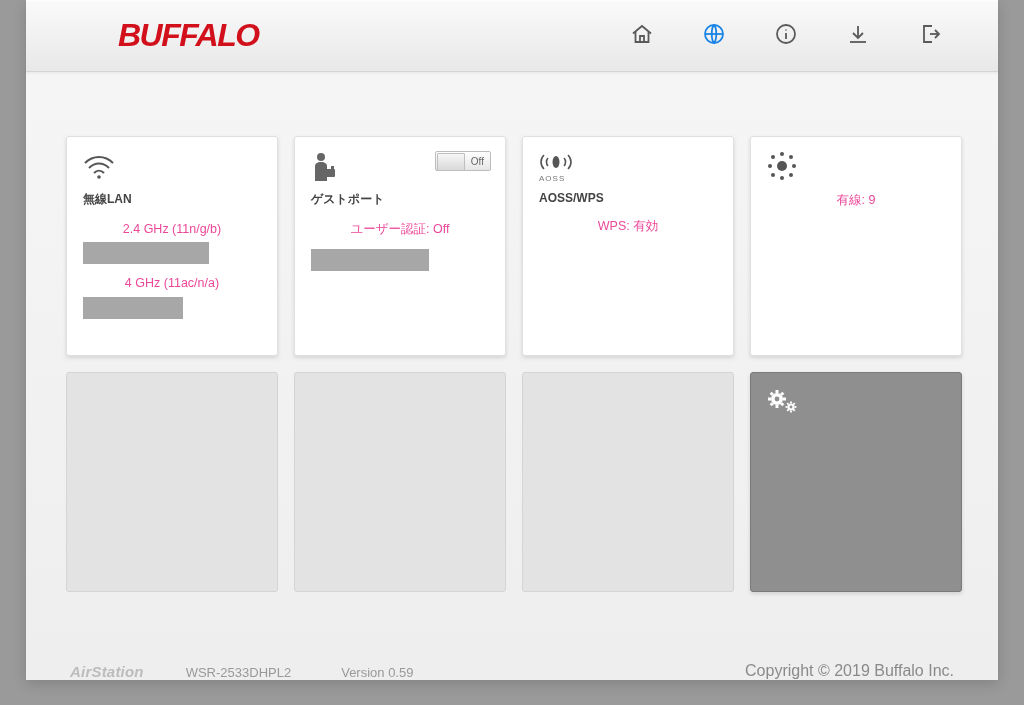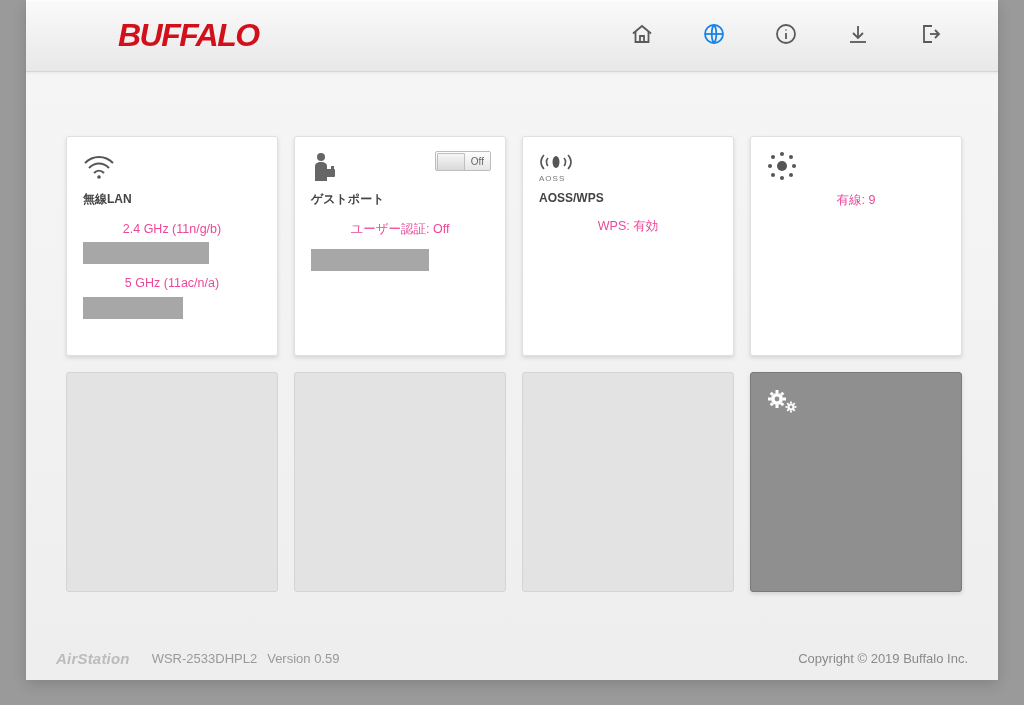--- a/index.html
+++ b/index.html
@@ -119,36 +119,37 @@
     width:26px; height:16px;
     background:linear-gradient(#f6f6f6,#d9d9d9);
     border:1px solid #bfbfbf;
     border-radius:1px;
   }
 
   
   .footer {
     height:44px;
     display:flex;
-    align-items:center;
-    padding: 0 30px;
+    align-items:flex-end;
+    padding: 0 44px;
     color:#999;
     font-size:13px;
     background:#eeeeee;
+    gap:20px;
   }
   .footer .airstation {
     color:#bcbcbc;
     font-style:italic;
     font-weight:600;
     font-size:15px;
     margin-right:22px;
     letter-spacing:.2px;
   }
   .footer-spacer { flex:1; }
-  .copyright { color:#8a8a8a; font-size:13px; }
+  .copyright { color:#8a8a8a; font-size:16px; }
 
   .gap { width:10px; }
 </style>
 </head>
 <body>
 
 <div class="window">
 
   <div class="header">
     <div class="brand">BUFFALO</div>
@@ -210,21 +211,21 @@
           <svg width="32" height="30" viewBox="0 0 32 30" fill="none" stroke="#555" stroke-width="2">
             <path d="M2 12c8-8 20-8 28 0"></path>
             <path d="M6 17c6-6 14-6 20 0"></path>
             <path d="M11 22c3-3 7-3 10 0"></path>
             <circle cx="16" cy="26" r="1.8" fill="#555" stroke="none"></circle>
           </svg>
         </div>
         <div class="card-title">無線LAN</div>
         <div class="card-row">2.4 GHz (11n/g/b)</div>
         <div class="redact"></div>
-        <div class="card-row">5 GHz (11ac/n/a)</div>
+        <div class="card-row">4 GHz (11ac/n/a)</div>
         <div class="redact" style="width:100px"></div>
       </div>
 
       <div class="card">
         <div class="toggle">
           <span>Off</span>
         </div>
         <div class="card-icon">
           <svg width="26" height="32" viewBox="0 0 26 32" fill="#666" stroke="none">
             <circle cx="10" cy="6" r="4"></circle>

